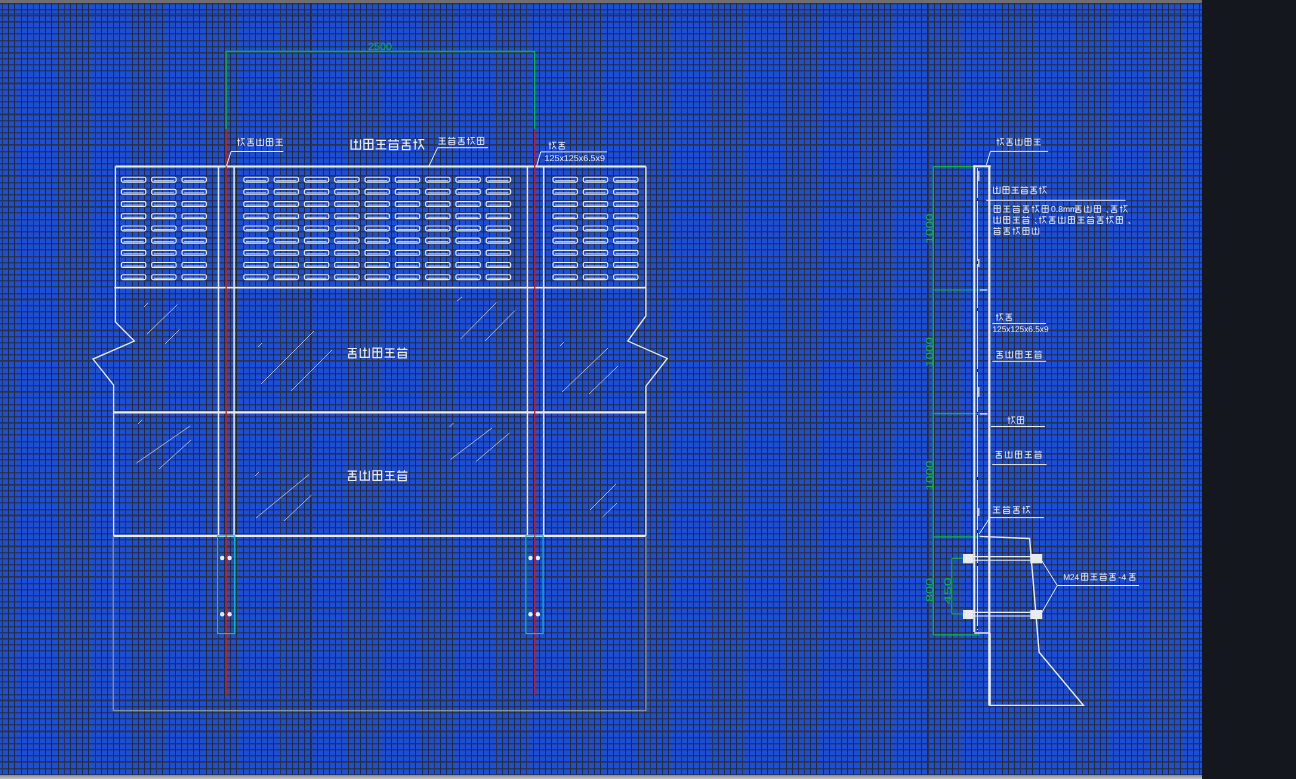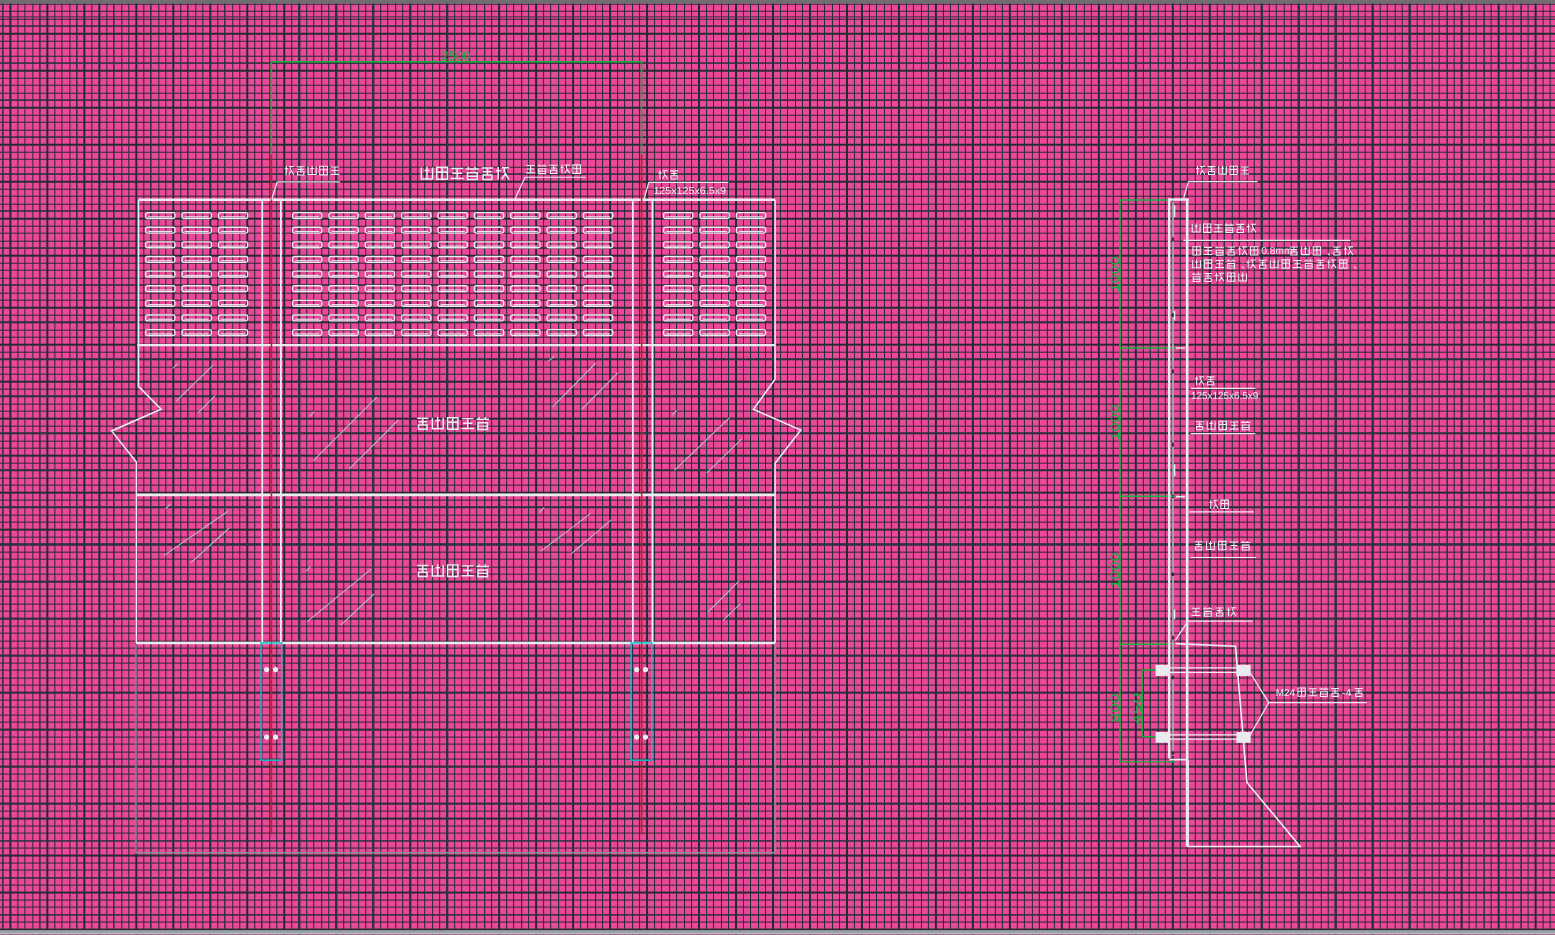--- a/index.html
+++ b/index.html
@@ -1,14 +1,14 @@
 <!DOCTYPE html>
 <html><head><meta charset="utf-8"><style>
 html,body{margin:0;padding:0;background:#14171d;}
-#c{position:relative;width:1296px;height:779px;overflow:hidden;background:#ec4899;}
+#c{position:relative;width:1202px;height:779px;overflow:hidden;background:#1d4ed8;}
 #grid{position:absolute;left:0;top:0;right:0;bottom:0;background-image:
 repeating-linear-gradient(90deg,#2b3340 0,#2b3340 1px,transparent 1px,transparent 30.85px),
 repeating-linear-gradient(0deg,#2b3340 0,#2b3340 1px,transparent 1px,transparent 30.85px),
 repeating-linear-gradient(90deg,#242a34 0,#242a34 1px,transparent 1px,transparent 6.17px),
 repeating-linear-gradient(0deg,#242a34 0,#242a34 1px,transparent 1px,transparent 6.17px);
 background-position:2px 14.5px,2px 14.5px,2px 2.3px,2px 2.3px;}
 #topbar{position:absolute;left:0;top:0;width:100%;height:2.5px;background:#6e6e6e;}
 #botbar{position:absolute;left:0;top:775px;width:100%;height:4px;background:linear-gradient(#858a92,#c2c4c8);}
 svg{position:absolute;left:0;top:0;transform:translateZ(0);will-change:transform;} text{text-rendering:geometricPrecision;}
 </style></head><body>

